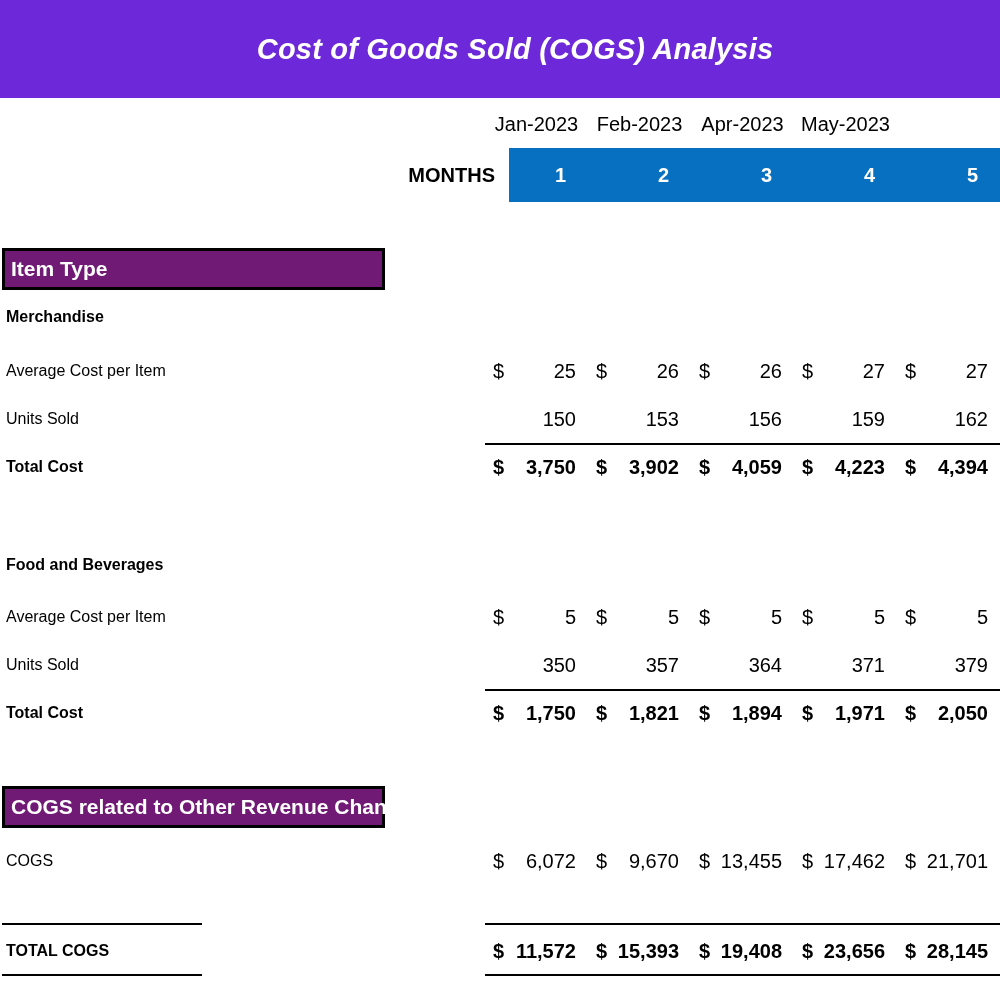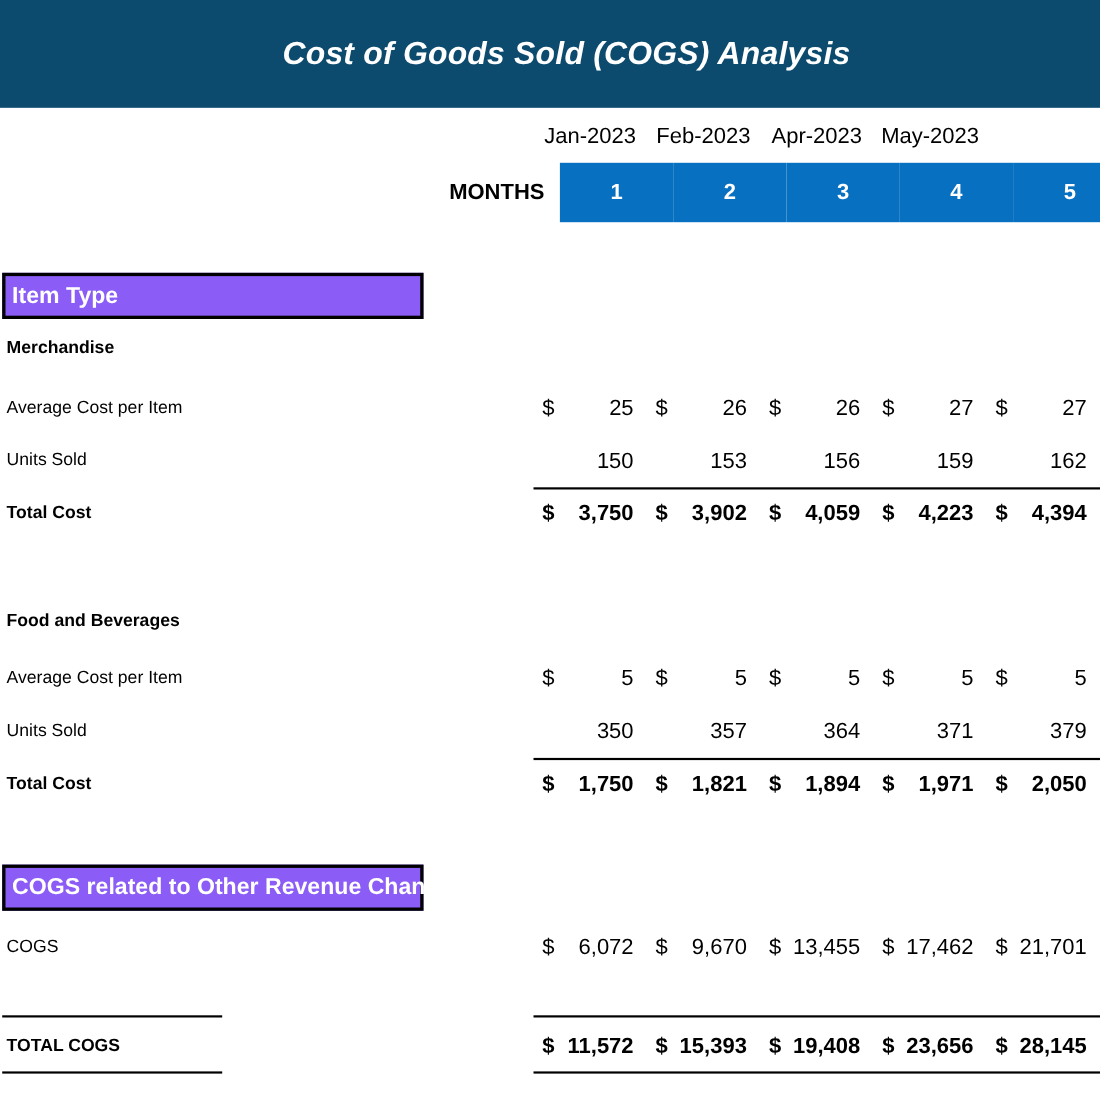--- a/index.html
+++ b/index.html
@@ -16,21 +16,21 @@
     overflow: hidden;
   }
 
   
   .title-bar {
     position: absolute;
     left: 0;
     top: 0;
     width: 1000px;
     height: 98px;
-    background: #0c4a6e;
+    background: #6d28d9;
   }
   .title-text {
     position: absolute;
     left: 0;
     top: 0;
     width: 1030px;
     height: 98px;
     display: flex;
     align-items: center;
     justify-content: center;
@@ -134,21 +134,21 @@
     width: 100%;
     text-align: center;
   }
 
   
   .section-box {
     position: absolute;
     left: 2px;
     width: 383px;
     height: 42px;
-    background: #8b5cf6;
+    background: #701a75;
     border: 3px solid #000000;
     box-sizing: border-box;
     display: flex;
     align-items: center;
   }
   .section-box .sb-text {
     padding-left: 6px;
     color: #ffffff;
     font-weight: bold;
     font-size: 21px;

